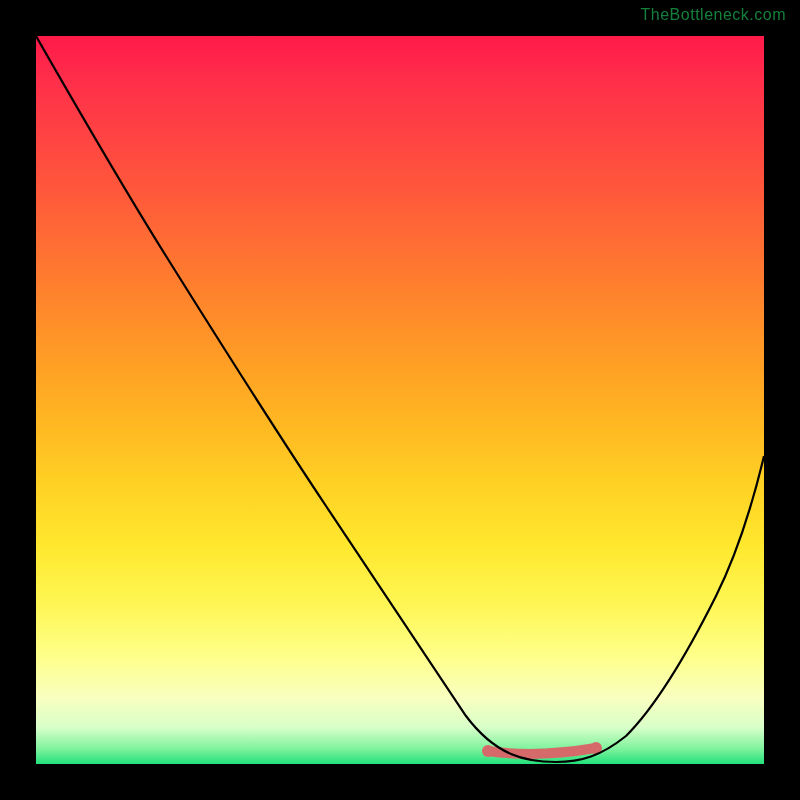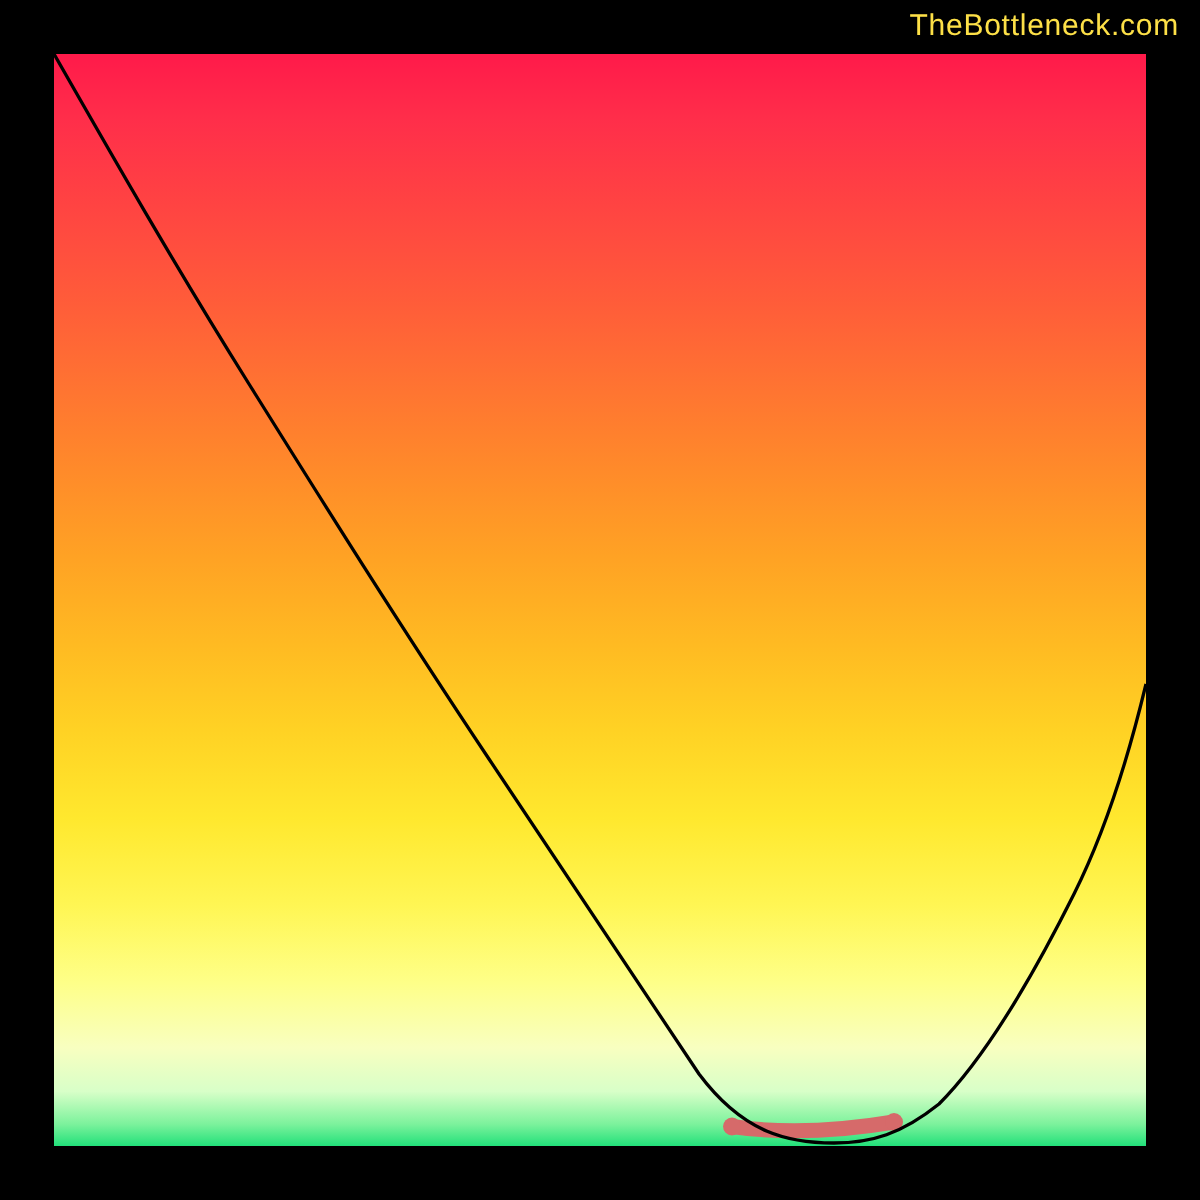--- a/index.html
+++ b/index.html
@@ -8,22 +8,22 @@
     height: 800px;
     background: #000;
     position: relative;
     font-family: Arial, sans-serif;
     overflow: hidden;
   }
   .watermark {
     position: absolute;
     top: 6px;
     right: 14px;
-    color: #fde047;
-    font-size: 20px;
+    color: #15803d;
+    font-size: 16px;
     font-weight: 500;
     z-index: 3;
     letter-spacing: 0.5px;
   }
   .plot-area {
     position: absolute;
     left: 36px;
     top: 36px;
     width: 728px;
     height: 728px;

